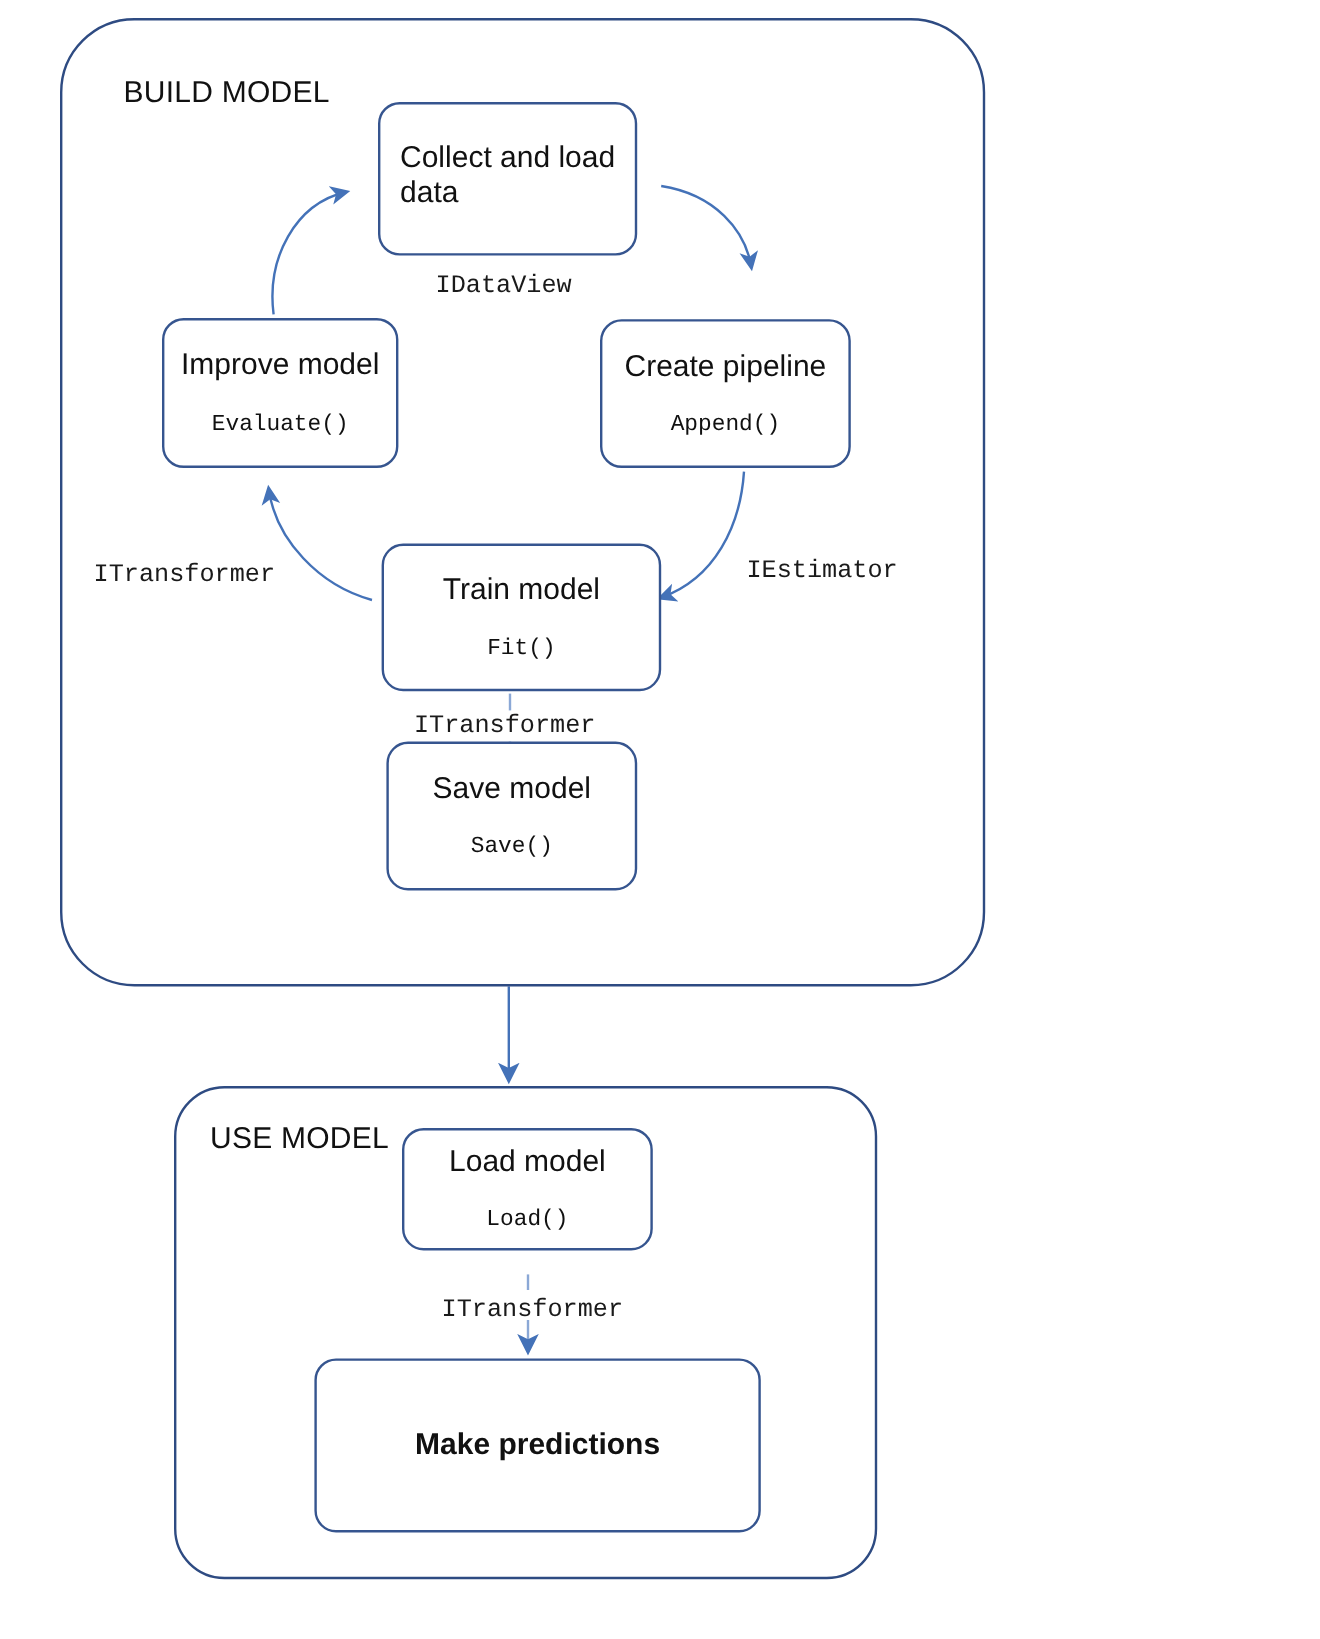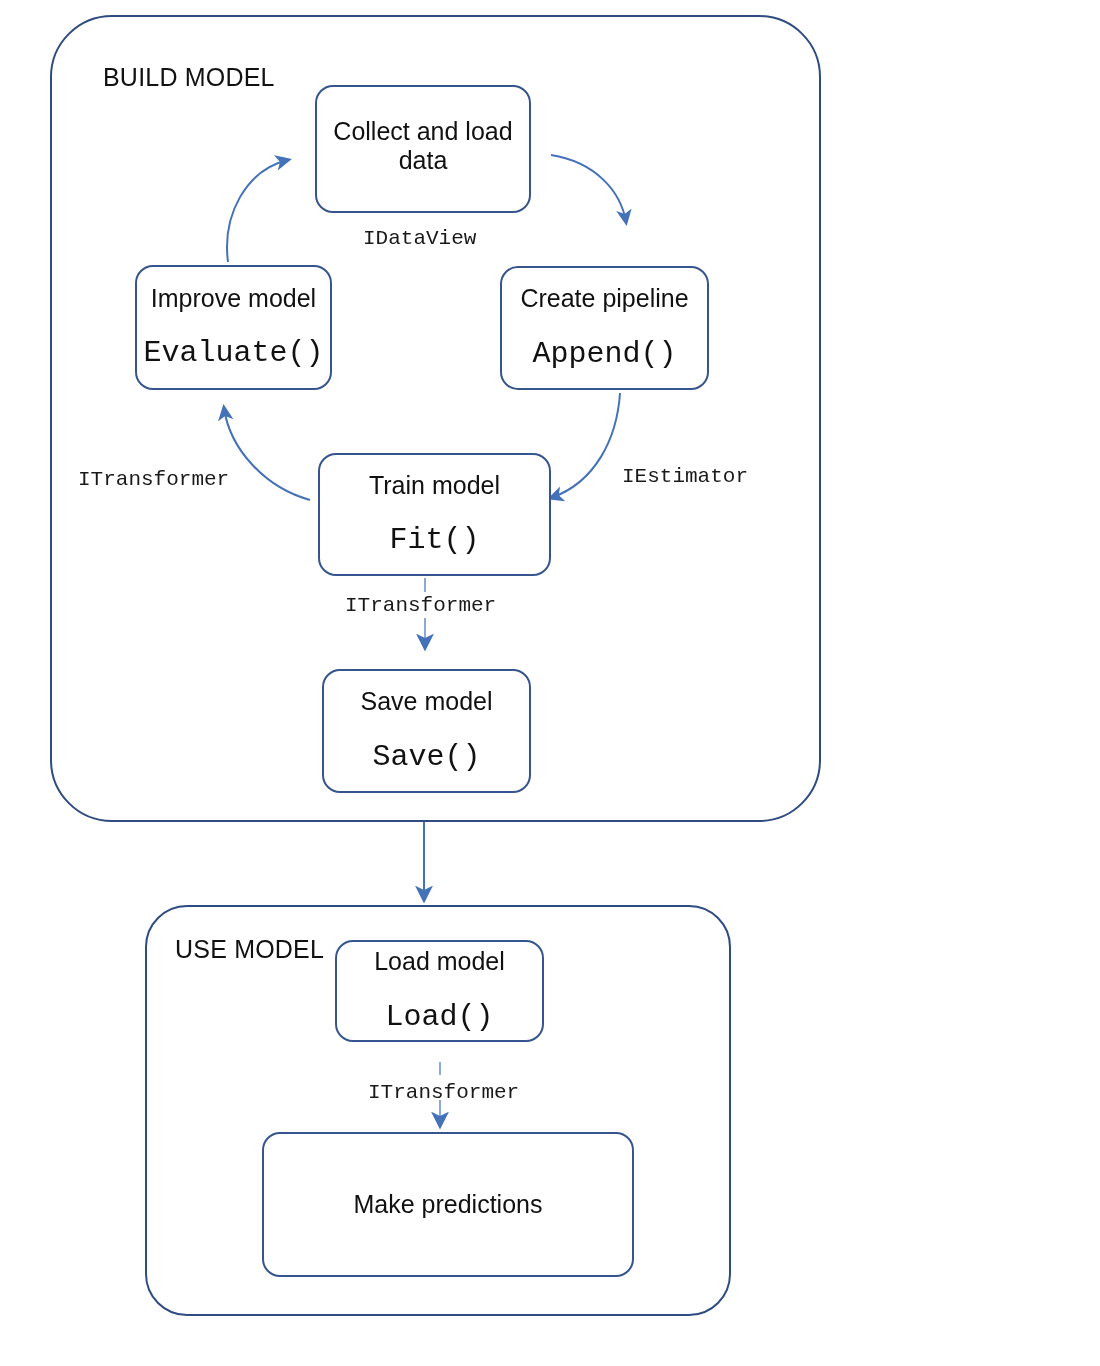--- a/index.html
+++ b/index.html
@@ -58,46 +58,46 @@
   .node {
     position: absolute;
     border: 2px solid #36558f;
     border-radius: 18px;
     background: #ffffff;
     box-sizing: border-box;
     display: flex;
     flex-direction: column;
     align-items: center;
     justify-content: center;
-    text-align: center;
+    text-align: left;
   }
   .node .title {
     font-family: "Liberation Sans", sans-serif;
     font-size: 25px;
     color: #111111;
     line-height: 1.18;
     white-space: pre-line;
   }
   .node .api {
     font-family: "Liberation Mono", monospace;
-    font-size: 30px;
+    font-size: 19px;
     color: #111111;
     line-height: 1.2;
     white-space: pre-line;
   }
   .node .api.spaced { margin-top: 22px; }
 
   #n-collect   { left: 315px; top: 85px;   width: 216px; height: 128px; }
   #n-collect .title { margin-top: -6px; }
   #n-improve   { left: 135px; top: 265px;  width: 197px; height: 125px; }
   #n-pipeline  { left: 500px; top: 266px;  width: 209px; height: 124px; }
   #n-train     { left: 318px; top: 453px;  width: 233px; height: 123px; }
-  #n-save      { left: 322px; top: 669px;  width: 209px; height: 124px; }
+  #n-save      { left: 322px; top: 618px;  width: 209px; height: 124px; }
   #n-load      { left: 335px; top: 940px;  width: 209px; height: 102px; }
-  #n-predict   { left: 262px; top: 1132px; width: 372px; height: 145px; }
+  #n-predict   { left: 262px; top: 1132px; width: 372px; height: 145px; font-weight: bold; }
 
   .edge-label {
     position: absolute;
     font-family: "Liberation Mono", monospace;
     font-size: 21px;
     color: #1a1a1a;
     white-space: nowrap;
   }
   #lbl-idataview   { left: 363px; top: 227px; }
   #lbl-iestimator  { left: 622px; top: 465px; }

